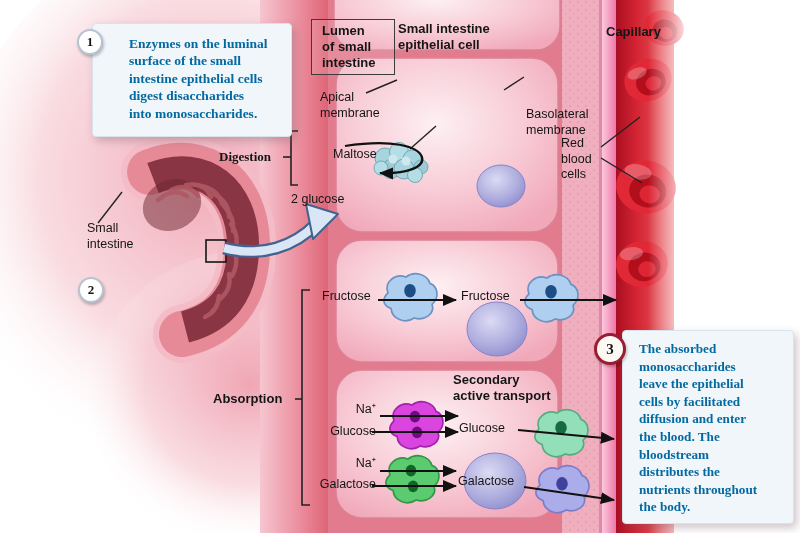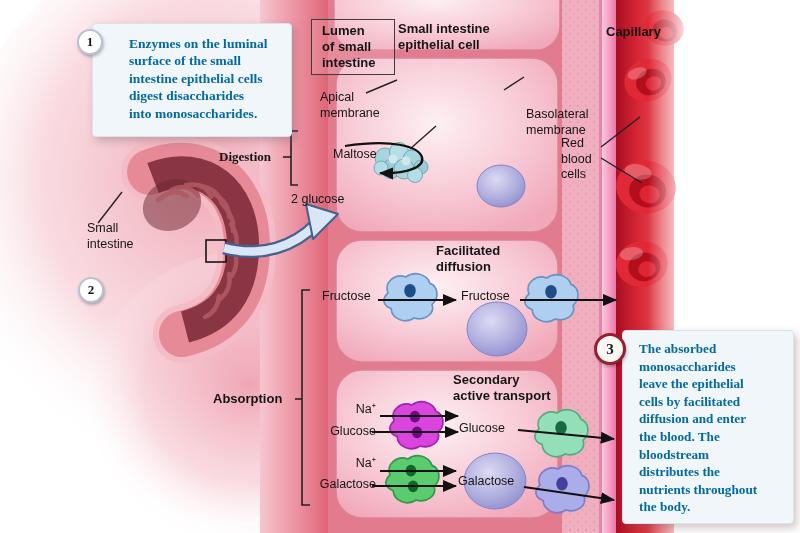--- a/index.html
+++ b/index.html
@@ -241,22 +241,20 @@
   <div class="lbl" style="left:561px;top:136px;">Red
 blood
 cells</div>
   <div class="lbl" style="left:87px;top:221px;">Small
 intestine</div>
 
   <div class="lbl lbl-b" style="left:219px;top:149px;font-size:13px;font-family:Liberation Serif, serif;">Digestion</div>
   <div class="lbl" style="left:297px;top:147px;margin-left:36px;">Maltose</div>
   <div class="lbl" style="left:291px;top:164px;margin-top:28px;">2 glucose</div>
 
-  <div class="lbl lbl-b" style="left:436px;top:243px;font-size:13px;">Facilitated
-diffusion</div>
   <div class="lbl" style="left:322px;top:289px;">Fructose</div>
   <div class="lbl" style="left:461px;top:289px;">Fructose</div>
 
   <div class="lbl lbl-b" style="left:429px;top:372px;font-size:13px;margin-left:24px;">Secondary
 active transport</div>
   <div class="lbl right" style="left:320px;top:402px;width:56px;">Na⁺</div>
   <div class="lbl right" style="left:308px;top:424px;width:68px;">Glucose</div>
   <div class="lbl" style="left:459px;top:421px;">Glucose</div>
   <div class="lbl right" style="left:320px;top:456px;width:56px;">Na⁺</div>
   <div class="lbl right" style="left:296px;top:477px;width:80px;">Galactose</div>

